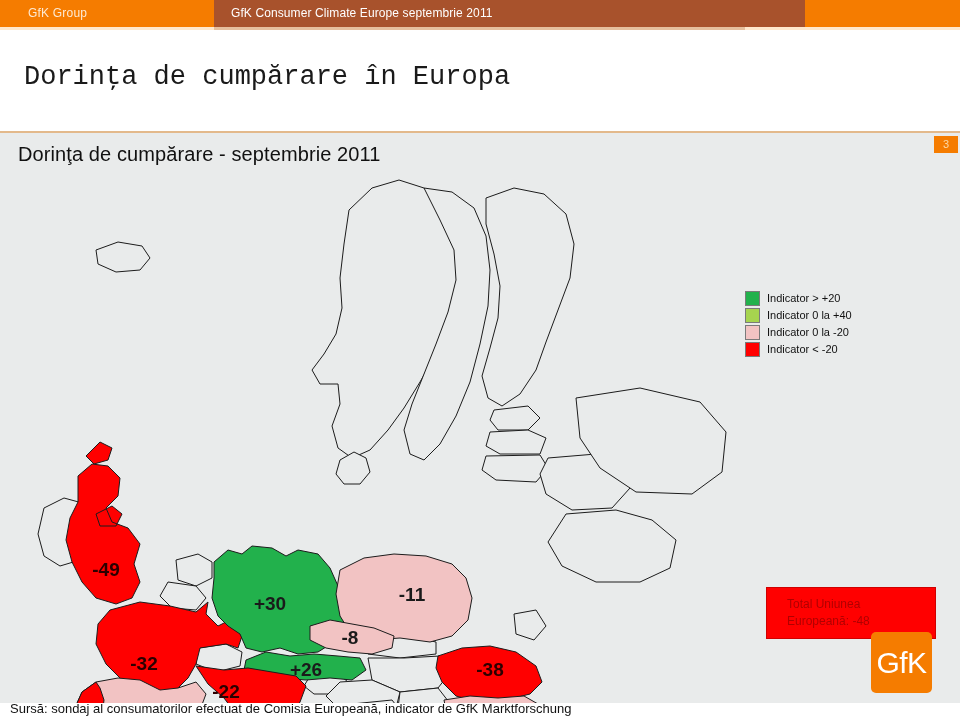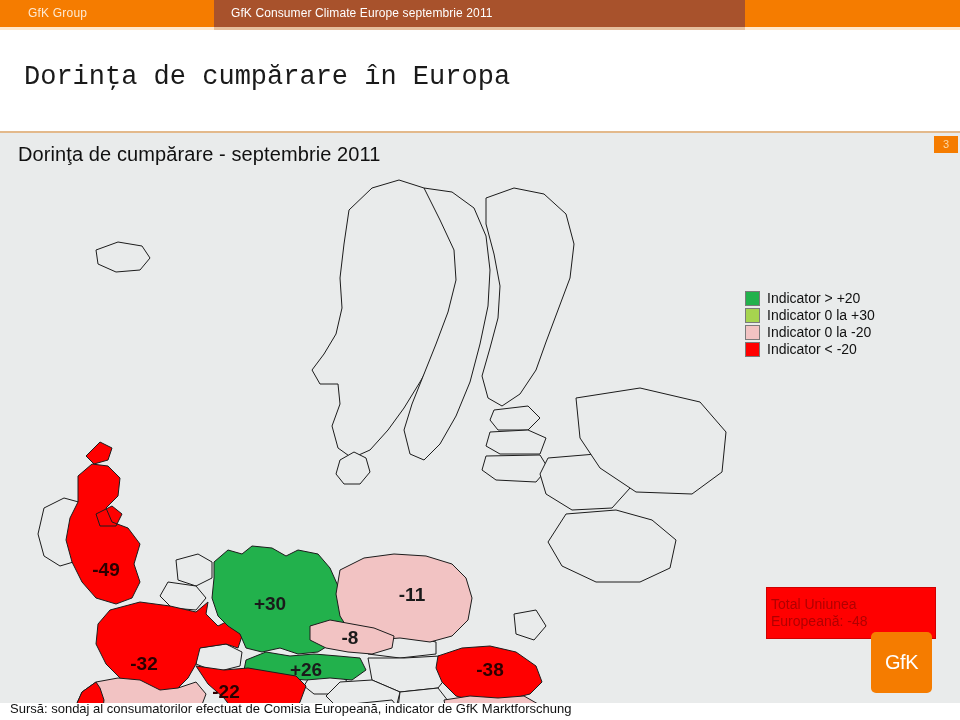--- a/index.html
+++ b/index.html
@@ -12,21 +12,21 @@
   .slide{position:relative;width:960px;height:720px;background:#ffffff;}
 
   
   .topbar{position:absolute;left:0;top:0;width:960px;height:27px;background:#f57c00;}
   .topbar-left{position:absolute;left:0;top:0;width:214px;height:27px;background:#f57c00;}
   .topbar-left span{
     position:absolute;left:28px;top:6px;
     font-size:12px;color:#fde9d2;letter-spacing:.2px;
   }
   .topbar-mid{
-    position:absolute;left:214px;top:0;width:531px;height:27px;
+    position:absolute;left:214px;top:0;width:591px;height:27px;
     background:#a8522c;
   }
   .topbar-mid span{
     position:absolute;left:17px;top:6px;
     font-size:12px;color:#ffffff;letter-spacing:.1px;white-space:nowrap;
   }
   .topbar-shadow{position:absolute;left:214px;top:27px;width:531px;height:3px;background:#8d4525;opacity:.55;}
   .topbar-underline{position:absolute;left:0;top:27px;width:960px;height:3px;background:#ffd9ab;opacity:.6;}
 
   
@@ -60,44 +60,44 @@
   .c-green{fill:#22b14c;}
 
   .vlabel{font-family:"Liberation Sans", sans-serif;font-size:19px;font-weight:bold;fill:#1a1a1a;text-anchor:middle;}
   .vlabel-in-red{fill:#2b0000;}
   .vlabel-out{fill:#1a1a1a;}
 
   
   .legend{position:absolute;left:745px;top:157px;width:160px;}
   .legend-row{display:flex;align-items:center;height:16px;margin-bottom:1px;}
   .legend-sw{width:13px;height:13px;border:1px solid #7a7a7a;margin-right:7px;flex:0 0 auto;}
-  .legend-tx{font-size:14px;color:#111;white-space:nowrap;}
+  .legend-tx{font-size:11px;color:#111;white-space:nowrap;}
 
   
   .eubox{
     position:absolute;left:766px;top:454px;width:168px;height:50px;
     background:#ff0000;border:1px solid #cf0000;
   }
   .eubox-tx{
-    position:absolute;left:4px;top:8px;width:150px;
-    font-size:14px;color:#b00000;line-height:17px;
+    position:absolute;left:20px;top:8px;width:150px;
+    font-size:12px;color:#b00000;line-height:17px;
   }
 
   
   .source{
     position:absolute;left:10px;top:701px;
     font-size:13px;color:#111;
   }
   .logo{
     position:absolute;left:871px;top:632px;width:61px;height:61px;
     background:#f57c00;border-radius:5px;
   }
   .logo span{
     display:block;width:61px;height:61px;line-height:61px;text-align:center;
-    color:#ffffff;font-size:20px;letter-spacing:-.5px;
+    color:#ffffff;font-size:30px;letter-spacing:-.5px;
   }
 </style>
 </head>
 <body>
 
 <div class="slide">
 
   <div class="topbar">
     <div class="topbar-left">
       <span>GfK Group</span>
@@ -207,21 +207,21 @@
       </svg>
     </div>
 
     <div class="legend">
       <div class="legend-row">
         <span class="legend-sw" style="background:#22b14c"></span>
         <span class="legend-tx">Indicator  &gt; +20</span>
       </div>
       <div class="legend-row">
         <span class="legend-sw" style="background:#a6d44f"></span>
-        <span class="legend-tx">Indicator 0 la +30</span>
+        <span class="legend-tx">Indicator 0 la +40</span>
       </div>
       <div class="legend-row">
         <span class="legend-sw" style="background:#f2c3c3"></span>
         <span class="legend-tx">Indicator 0 la -20</span>
       </div>
       <div class="legend-row">
         <span class="legend-sw" style="background:#ff0000"></span>
         <span class="legend-tx">Indicator &lt; -20</span>
       </div>
     </div>

